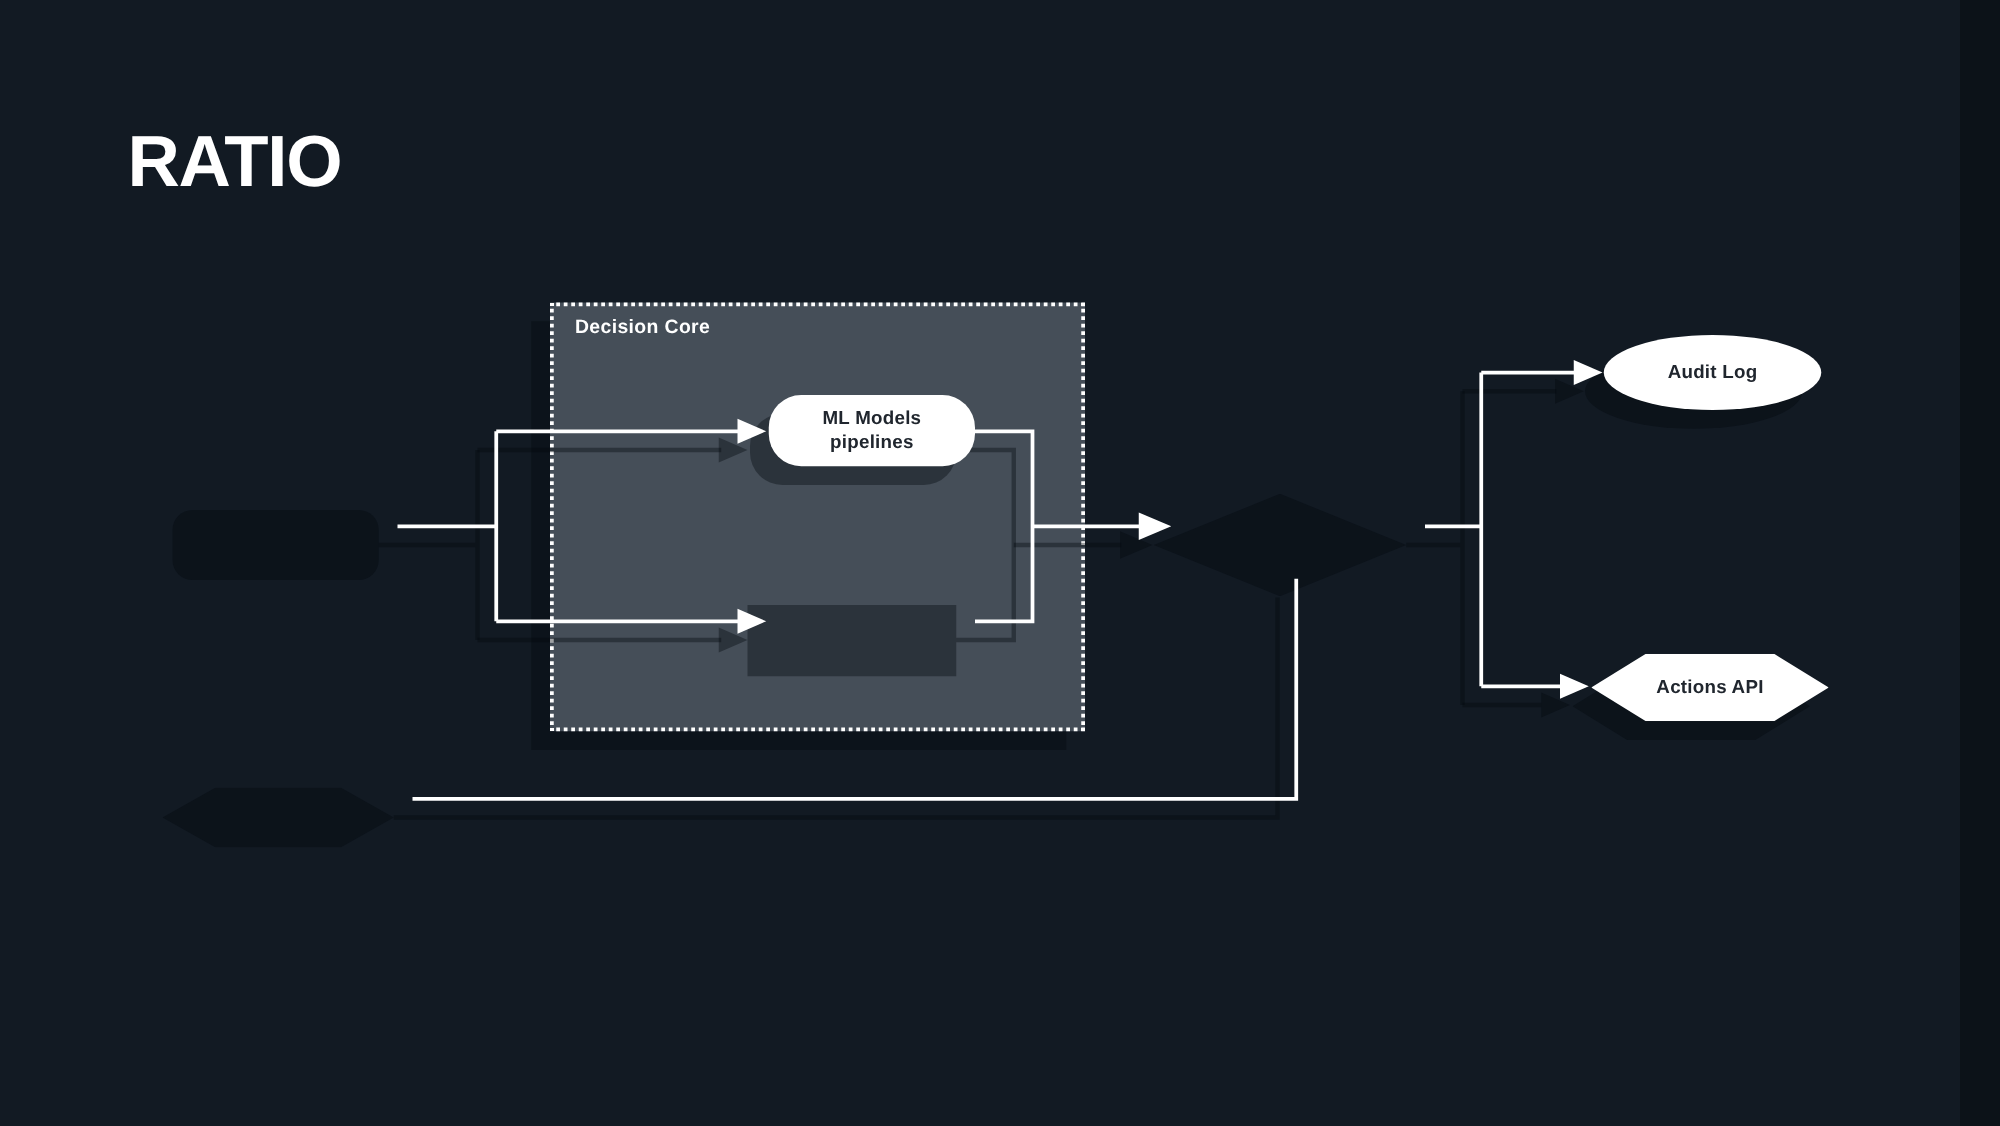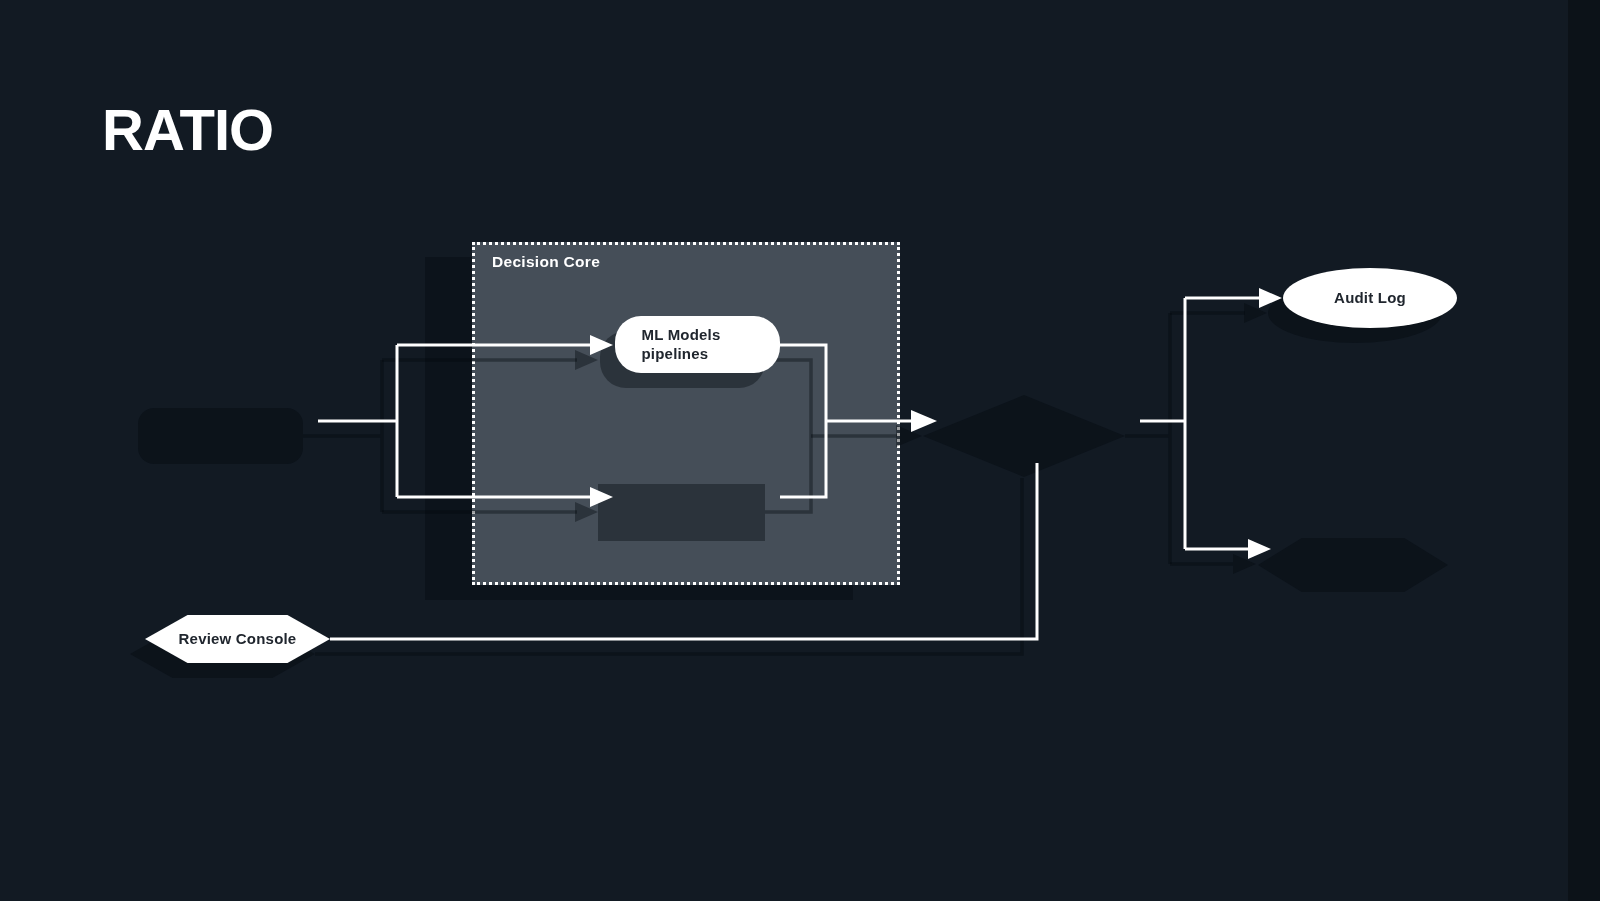--- a/index.html
+++ b/index.html
@@ -11,35 +11,35 @@
   .layer{position:absolute;left:0;top:0;width:1600px;height:901px;}
   .z1{z-index:1}.z2{z-index:2}.z3{z-index:3}.z4{z-index:4}.z5{z-index:5}
 
   .page-title{
     position:absolute;left:102px;top:96px;
     color:#ffffff;font-size:58px;font-weight:800;letter-spacing:-1px;
   }
 
   .core-container{
     position:absolute;left:440px;top:242px;width:428px;height:343px;
-    box-sizing:border-box;background:#454e58;border:3px dotted #ffffff;margin-left:32px;
+    box-sizing:border-box;background:#454e58;border:3px dotted #ffffff;
   }
   .core-container-shadow{
     position:absolute;left:425px;top:257px;width:428px;height:343px;
     background:rgba(2,8,14,0.35);
   }
   .core-label{
     position:absolute;left:17px;top:8px;color:#ffffff;
     font-size:15.5px;font-weight:600;letter-spacing:0.3px;
   }
 
   .node{
     position:absolute;display:flex;align-items:center;justify-content:center;
     background:#ffffff;color:#20262e;font-size:15px;font-weight:700;
-    line-height:1.25;letter-spacing:0.2px;
+    text-align:center;line-height:1.25;letter-spacing:0.2px;
   }
   .shadow-shape{position:absolute;background:rgba(2,8,14,0.38);}
 
   .rounded{border-radius:16px;}
   .ellipse{border-radius:50%;}
   .diamond{clip-path:polygon(50% 0%,100% 50%,50% 100%,0% 50%);}
   .hexagon{clip-path:polygon(0% 50%,23% 0%,77% 0%,100% 50%,77% 100%,23% 100%);}
 
   
   .geo-signal{left:153px;top:393px;width:165px;height:56px;}
@@ -119,18 +119,18 @@
     <path class="edge" d="M330 639 H1037 V463"></path>
   </svg>
 
   <div class="layer z5">
     <div class="node geo-ml">
       <span class="ml-label-wrap">ML Models pipelines</span>
     </div>
     <div class="node ellipse geo-audit">
       <span>Audit Log</span>
     </div>
-    <div class="node hexagon geo-review">
-      <span>Review Console</span>
+    <div class="node hexagon geo-actions">
+      <span>Actions API</span>
     </div>
   </div>
 
 </div>
 
 </body></html>

